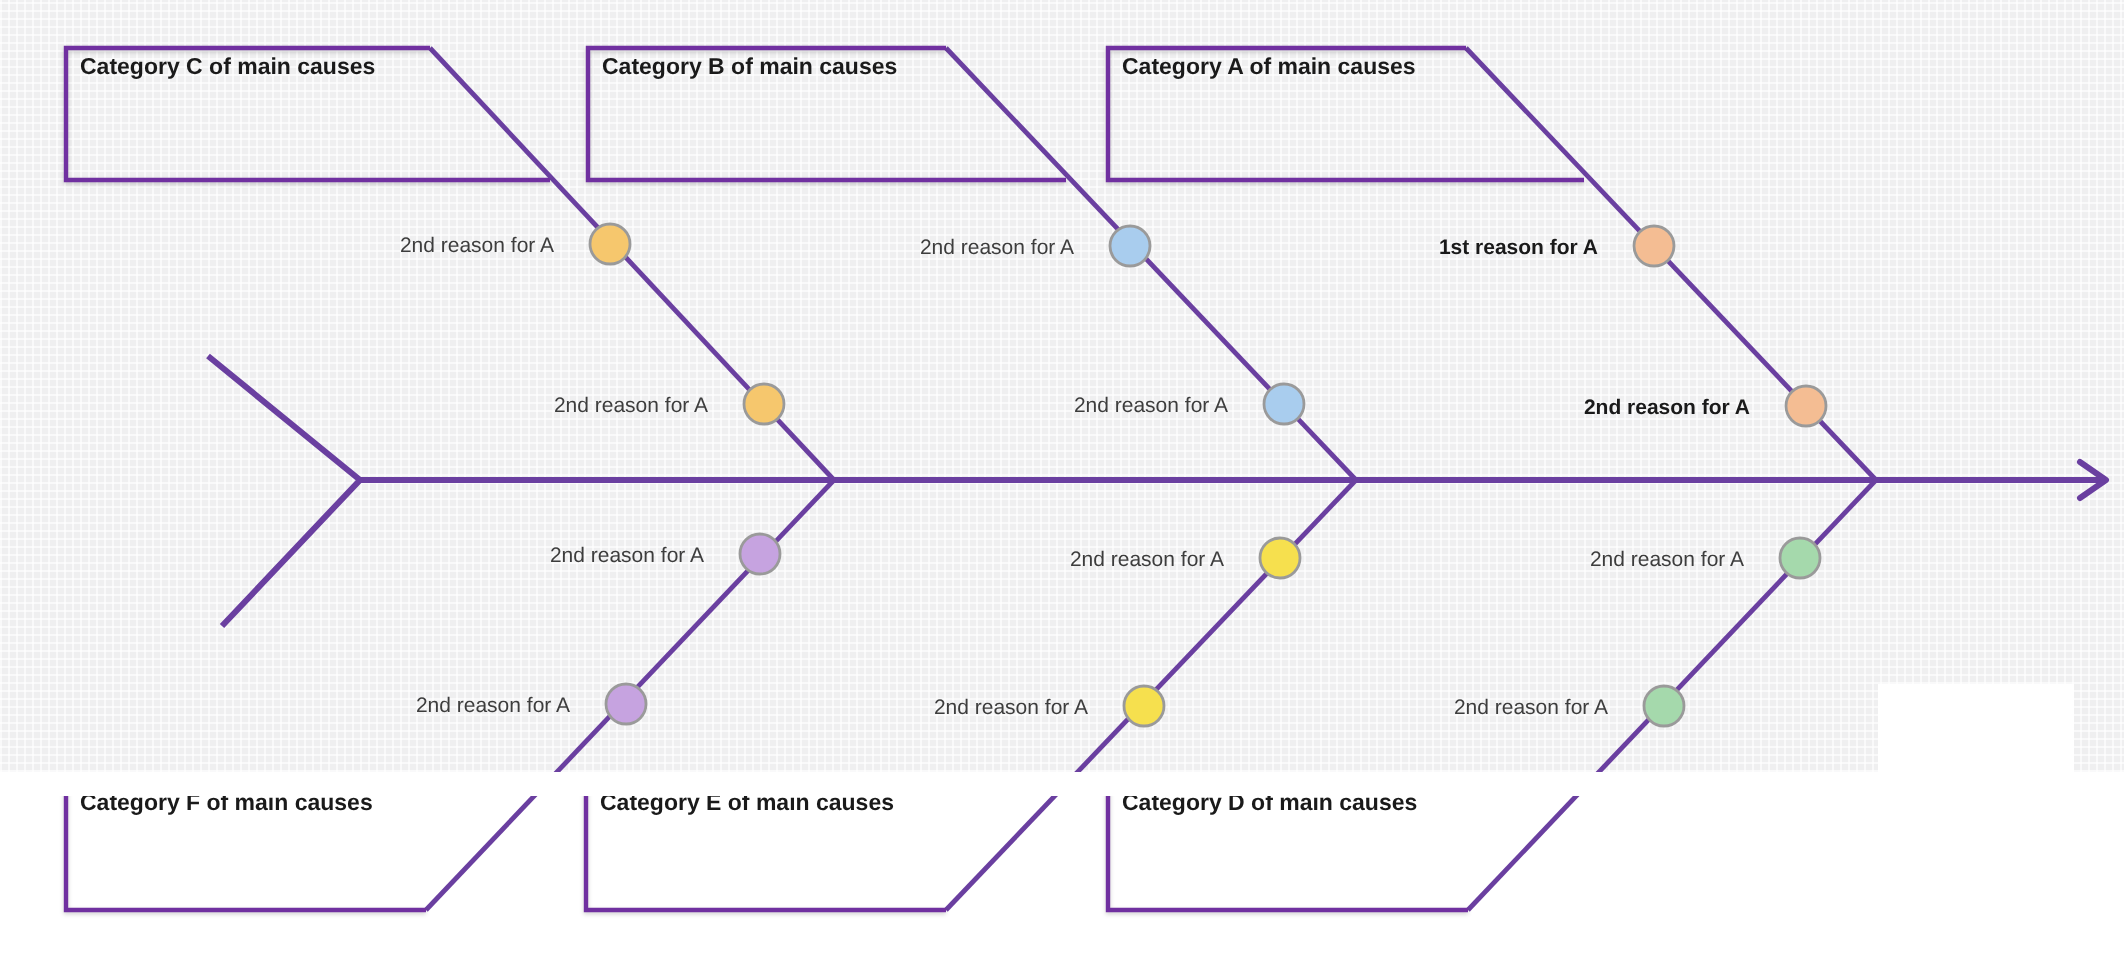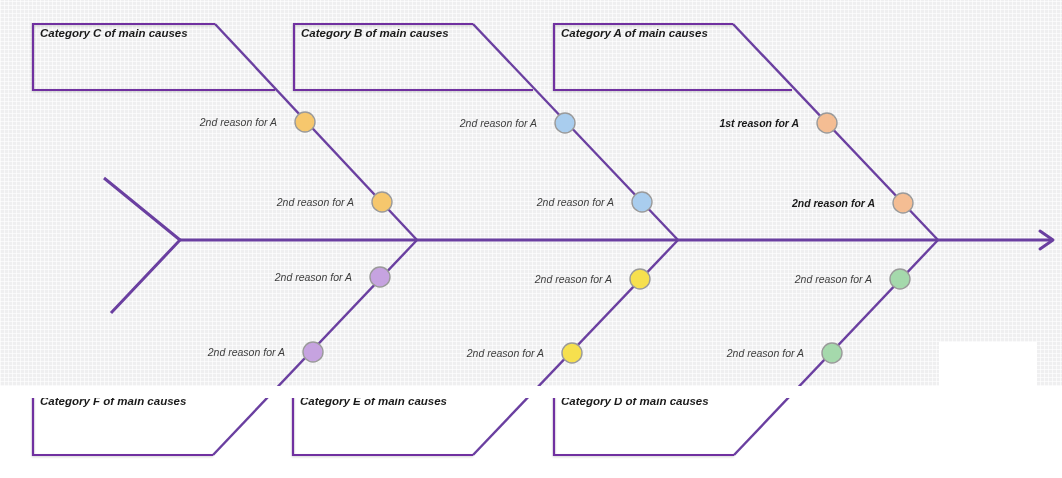--- a/index.html
+++ b/index.html
@@ -7,21 +7,20 @@
     width:1062px;height:478px;overflow:hidden;
     font-family:"Liberation Sans", sans-serif;
     background:#ffffff;
   }
   .canvas{
     position:relative;width:1062px;height:398px;
     background-color:#efeff0;
     background-image:
       repeating-linear-gradient(0deg, rgba(255,255,255,.65) 0 1px, transparent 1px 4px),
       repeating-linear-gradient(90deg, rgba(255,255,255,.65) 0 1px, transparent 1px 4px);
-    font-style: italic;
   }
   .bottom-margin{
     position:absolute;left:0;bottom:0;width:1062px;height:12px;background:#ffffff;
   }
   svg{position:absolute;left:0;top:0;}
   .box{fill:none;stroke-width:2.2;filter:drop-shadow(0 1.5px 1px rgba(0,0,0,.18));}
   .bone{fill:none;stroke-width:2.4;}
   .spine{fill:none;stroke-width:3;}
   .dot{stroke:#9a9a9a;stroke-width:1.4;}
   text.cat{font-size:11.5px;font-weight:bold;fill:#1a1a1a;}

